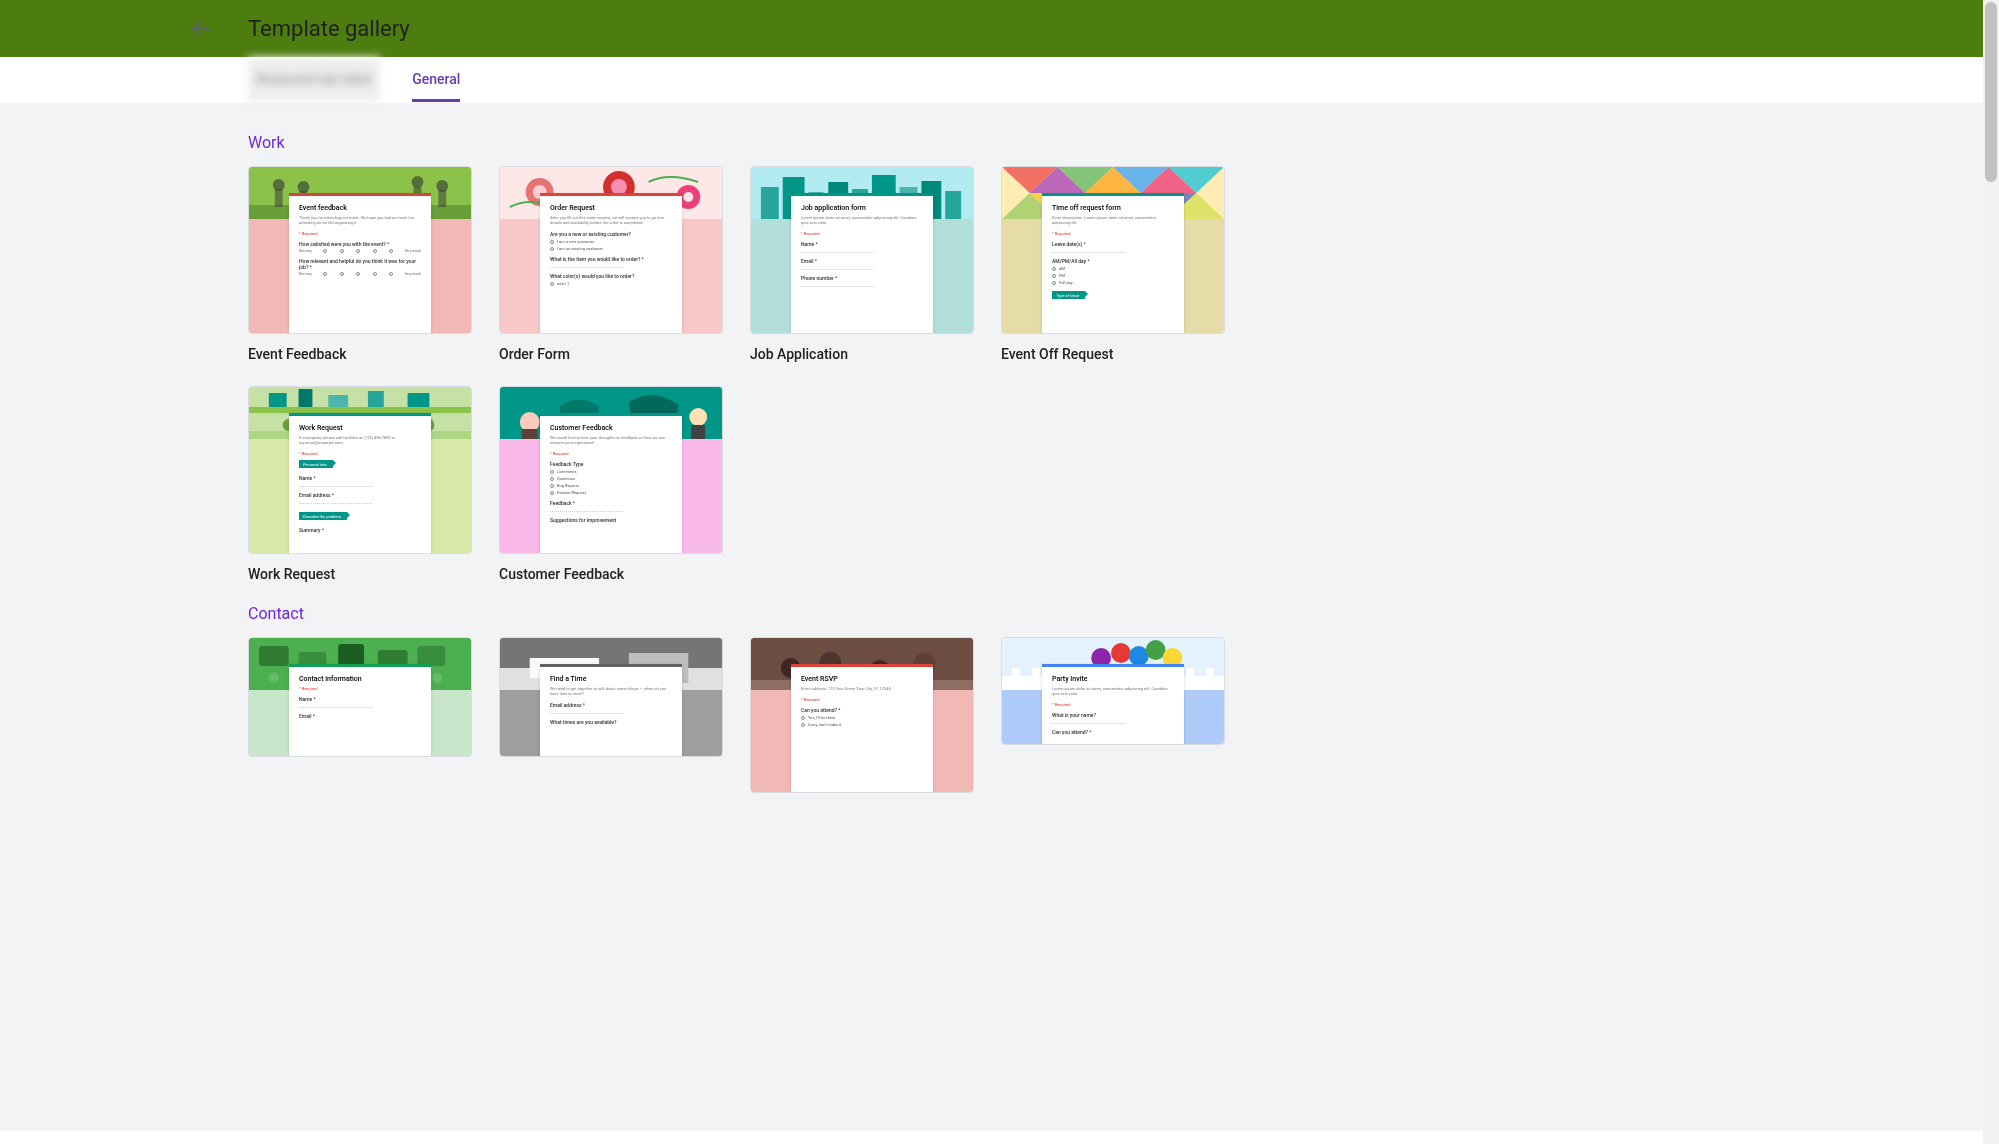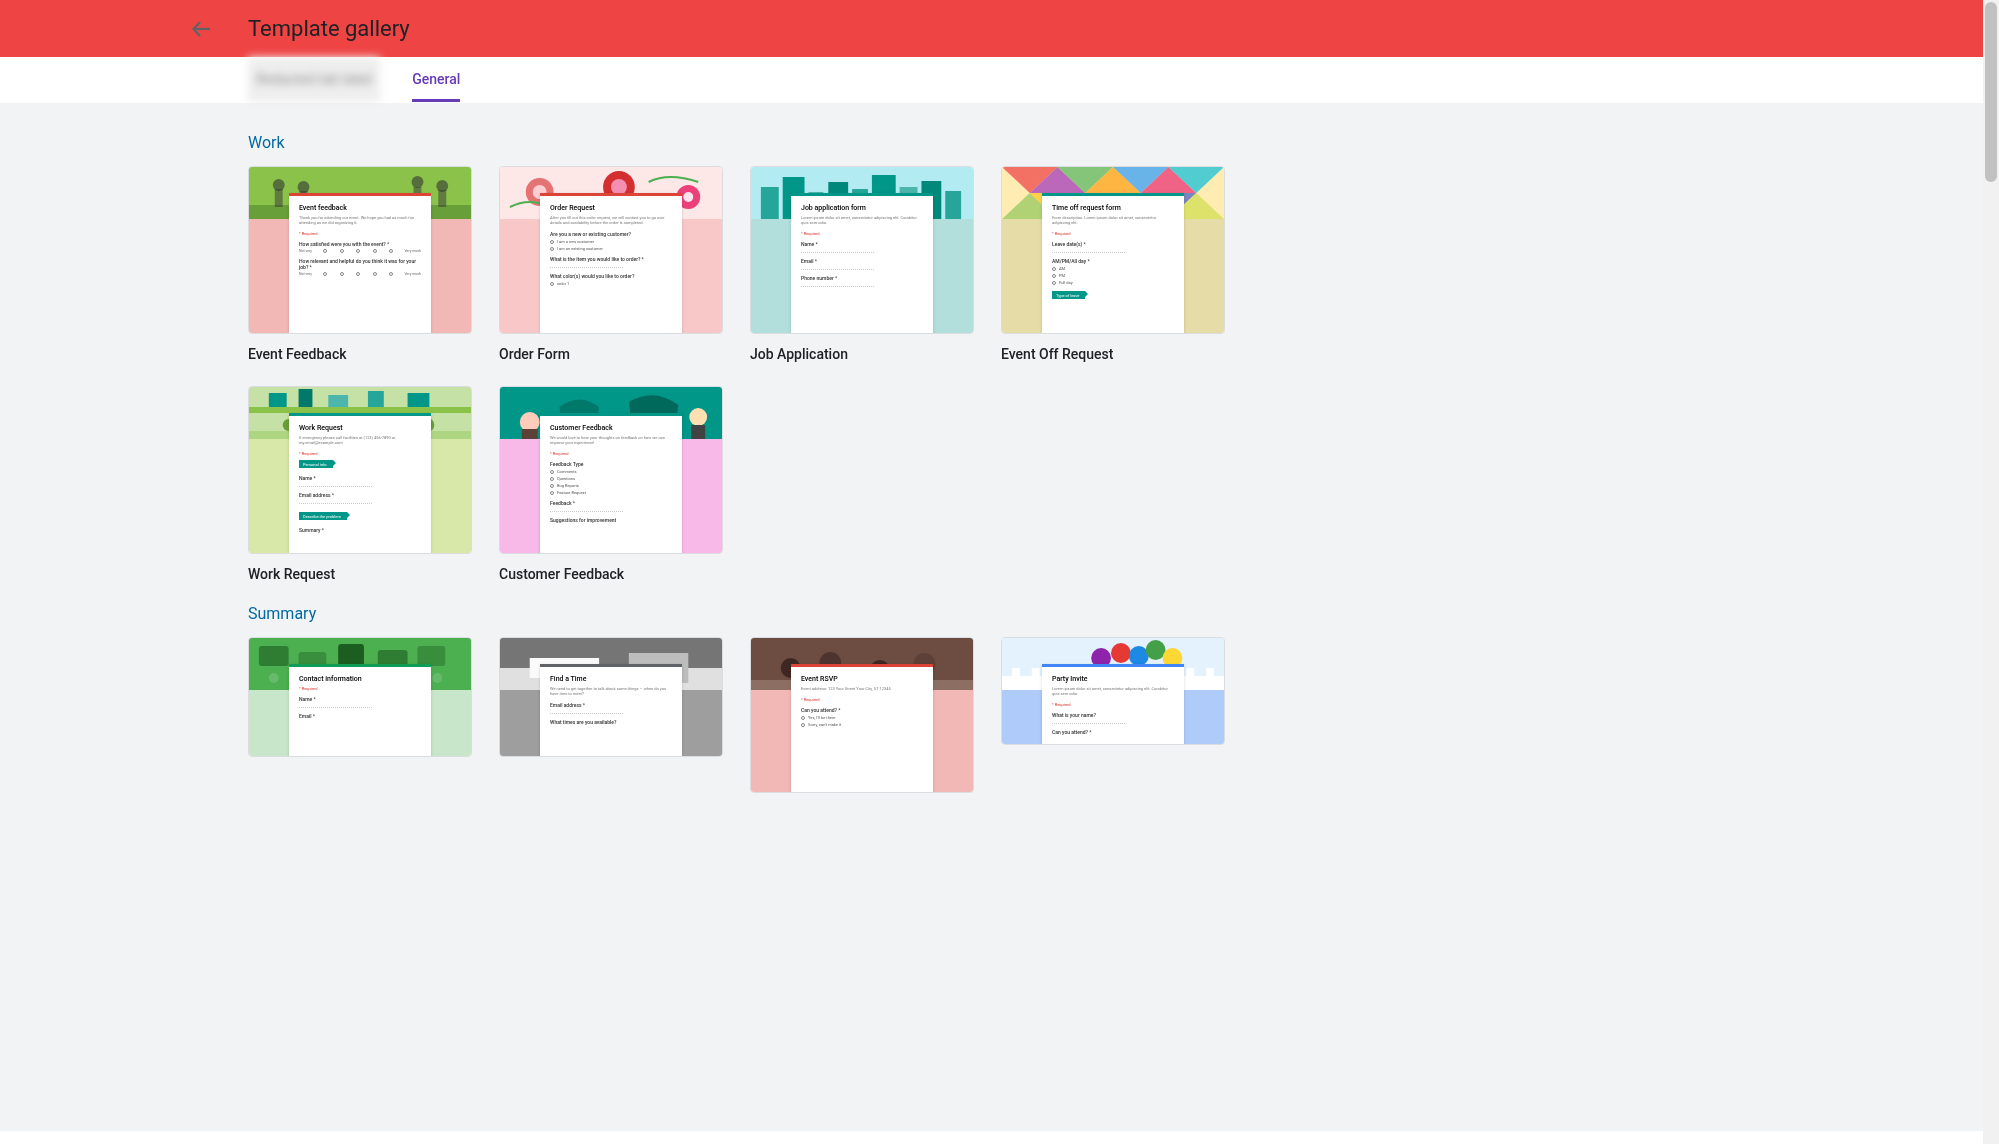--- a/index.html
+++ b/index.html
@@ -5,21 +5,21 @@
   * { box-sizing: border-box; margin: 0; padding: 0; }
   body {
     font-family: 'Google Sans', Roboto, Arial, sans-serif;
     background: #fff;
     color: #202124;
   }
   .header {
     display: flex;
     align-items: center;
     padding: 16px 0 16px 190px;
-    background: #ef4444;
+    background: #4d7c0f;
   }
   .back-icon {
     width: 24px; height: 24px;
     cursor: pointer;
     color: #5f6368;
     margin-right: 34px;
   }
   .page-title {
     font-size: 22px;
     color: #202124;
@@ -56,21 +56,21 @@
     background: #f1f3f4;
     padding: 8px 0 40px 0;
     min-height: calc(100vh - 116px);
   }
   .content-inner {
     max-width: 944px;
     margin: 0 0 0 248px;
   }
   .section-title {
     font-size: 16px;
-    color: #0369a1;
+    color: #6d28d9;
     font-weight: 400;
     padding: 22px 0 14px 0;
   }
   .grid {
     display: grid;
     grid-template-columns: repeat(4, 224px);
     gap: 24px 27px;
   }
   .card { cursor: pointer; }
   .thumb {
@@ -425,21 +425,21 @@
               <div class="field-line"></div>
               <div class="q">Suggestions for improvement</div>
             </div>
           </div>
         </div>
         <div class="card-label">Customer Feedback</div>
       </div>
 
     </div>
 
-    <div class="section-title">Summary</div>
+    <div class="section-title">Contact</div>
     <div class="grid">
 
       <div class="card">
         <div class="thumb" style="height:120px">
           <div class="thumb-banner">
             <svg class="banner-svg" viewBox="0 0 224 52" preserveAspectRatio="none">
               <rect width="224" height="52" fill="#4caf50"></rect>
               <rect x="10" y="8" width="30" height="20" rx="3" fill="#2e7d32"></rect>
               <rect x="50" y="14" width="28" height="18" rx="3" fill="#388e3c"></rect>
               <rect x="90" y="6" width="26" height="22" rx="3" fill="#1b5e20"></rect>

